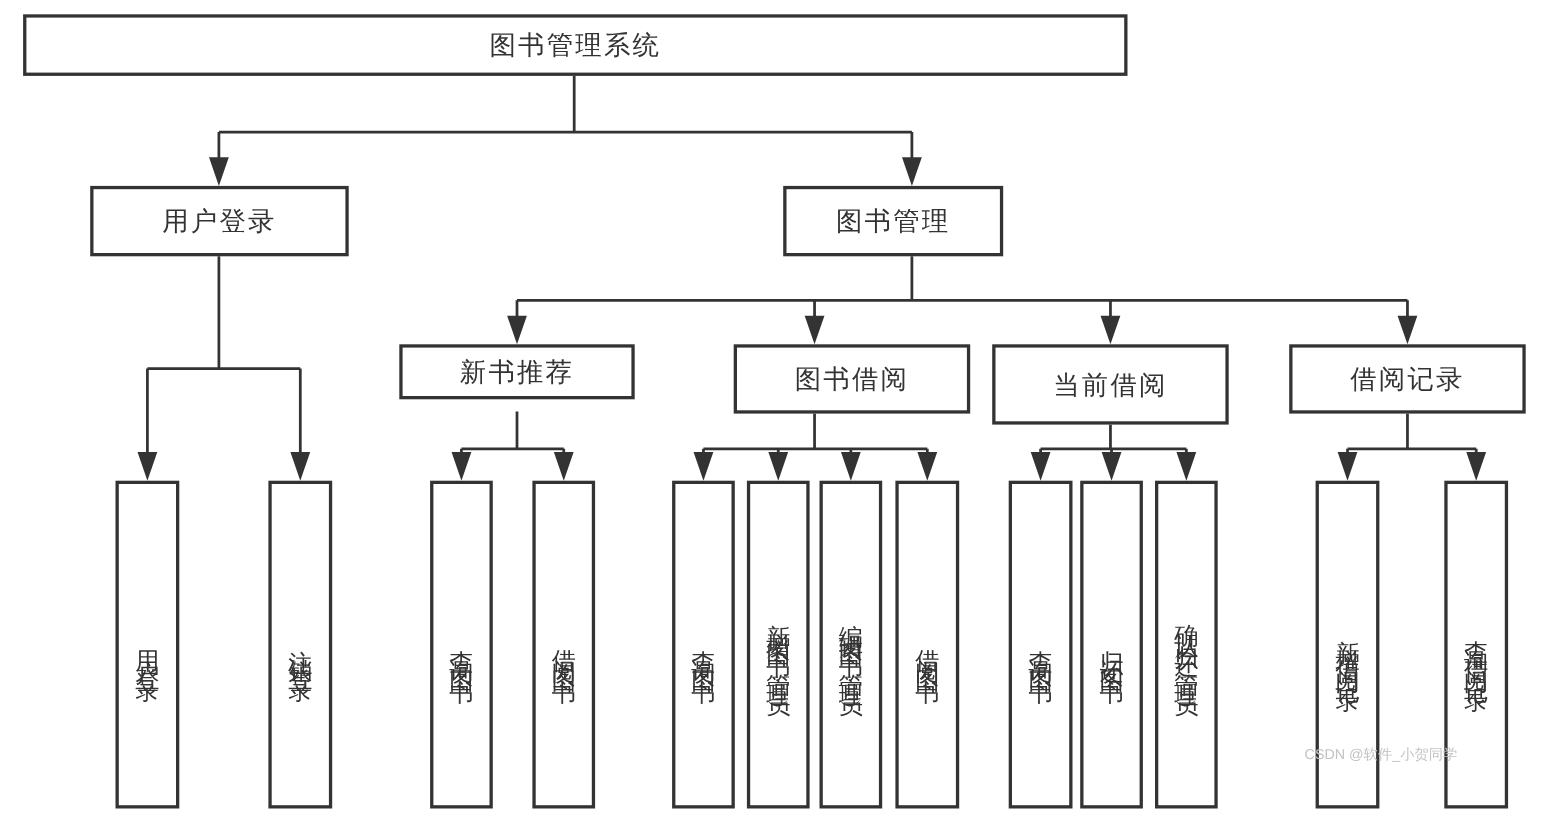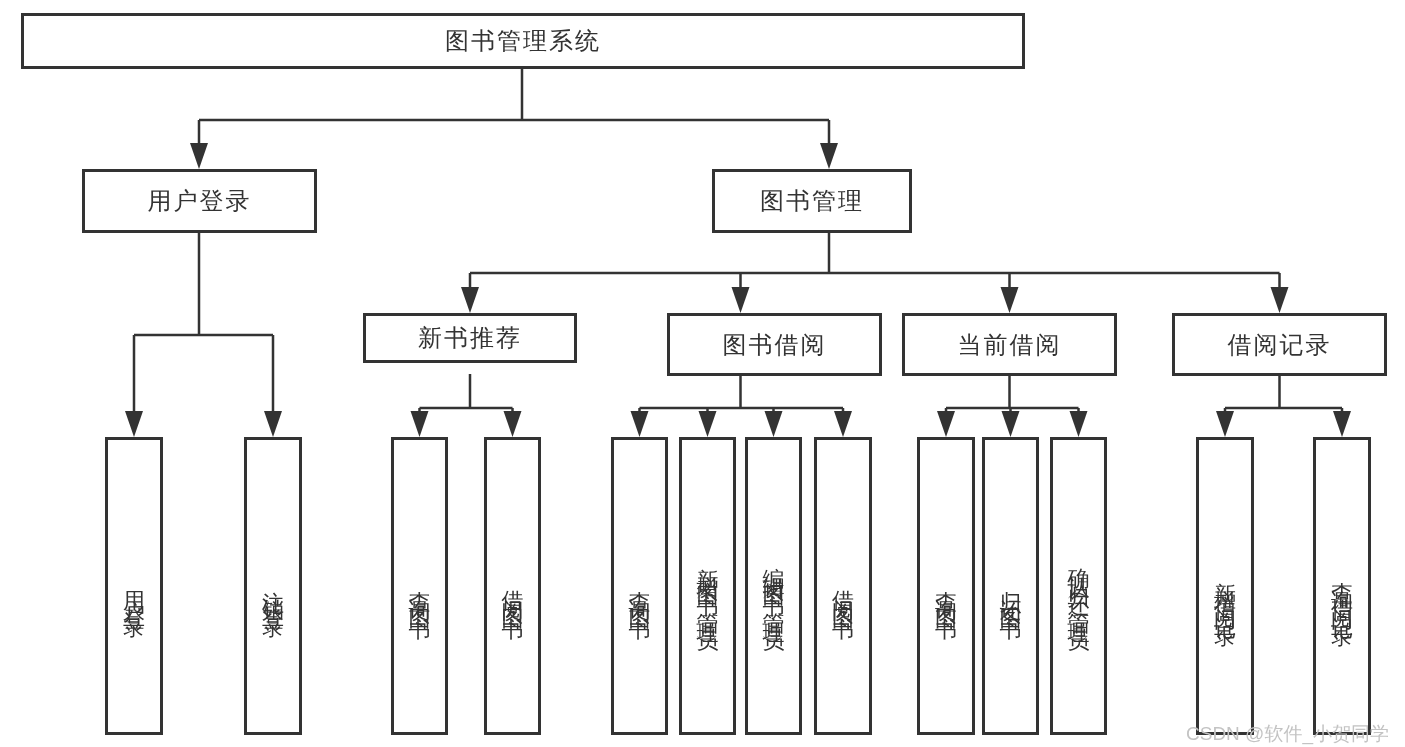--- a/index.html
+++ b/index.html
@@ -37,25 +37,24 @@
     writing-mode: vertical-rl;
     text-orientation: mixed;
     font-size: 22px;
     letter-spacing: 9px;
     line-height: 1;
     padding-top: 9px; 
   }
   .watermark {
     position: absolute;
     left: 1186px; top: 677px;
-    font-size: 19px;
+    font-size: 13px;
     color: var(--color-watermark);
     white-space: nowrap;
     z-index: 5;
-    margin-top: 44px;
   }
 </style>
 </head>
 <body>
 
 <svg class="connectors" viewBox="0 0 1405 747" xmlns="http://www.w3.org/2000/svg">
   <g stroke="var(--color-line)" stroke-width="2.5" fill="none">
     <path d="M522 67 V120 M199 120 H829 M199 120 V146 M829 120 V146"></path>
     <path d="M199 231 V335 M134 335 H273 M134 335 V414 M273 335 V414"></path>
     <path d="M829 231 V273 M470 273 H1279.5 M470 273 V290 M740.5 273 V290 M1009.5 273 V290 M1279.5 273 V290"></path>
@@ -97,21 +96,21 @@
 <div class="node h-node" style="left:712px; top:169px; width:200px; height:64px;">
   <span>图书管理</span>
 </div>
 
 <div class="node h-node" style="left:363px; top:313px; width:214px; height:50px;">
   <span>新书推荐</span>
 </div>
 <div class="node h-node" style="left:633px; top:313px; width:215px; height:63px;margin-left:34px;">
   <span>图书借阅</span>
 </div>
-<div class="node h-node" style="left:902px; top:313px; width:215px; height:63px;text-align:right;">
+<div class="node h-node" style="left:902px; top:313px; width:215px; height:73px;text-align:right;">
   <span>当前借阅</span>
 </div>
 <div class="node h-node" style="left:1172px; top:313px; width:215px; height:63px;">
   <span>借阅记录</span>
 </div>
 
 <div class="node v-node" style="left:105px; top:437px; width:58px; height:298px;">
   <span class="v-label">用户登录</span>
 </div>
 <div class="node v-node" style="left:244px; top:437px; width:58px; height:298px;">

